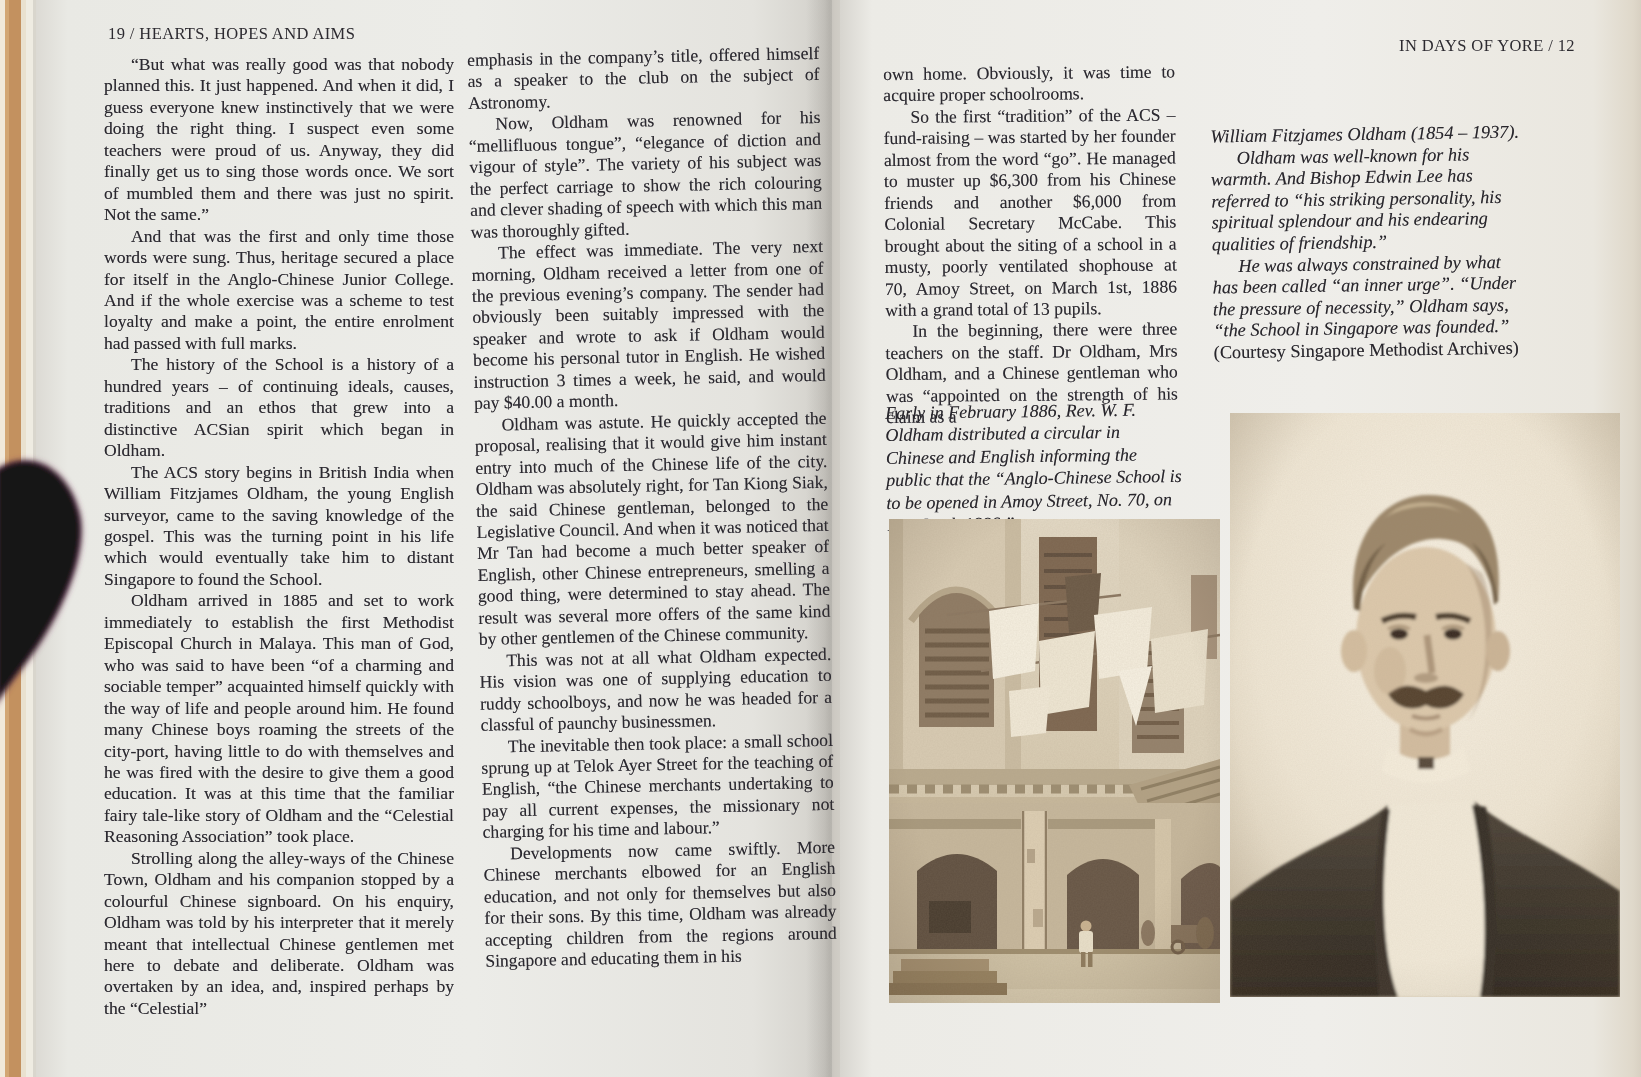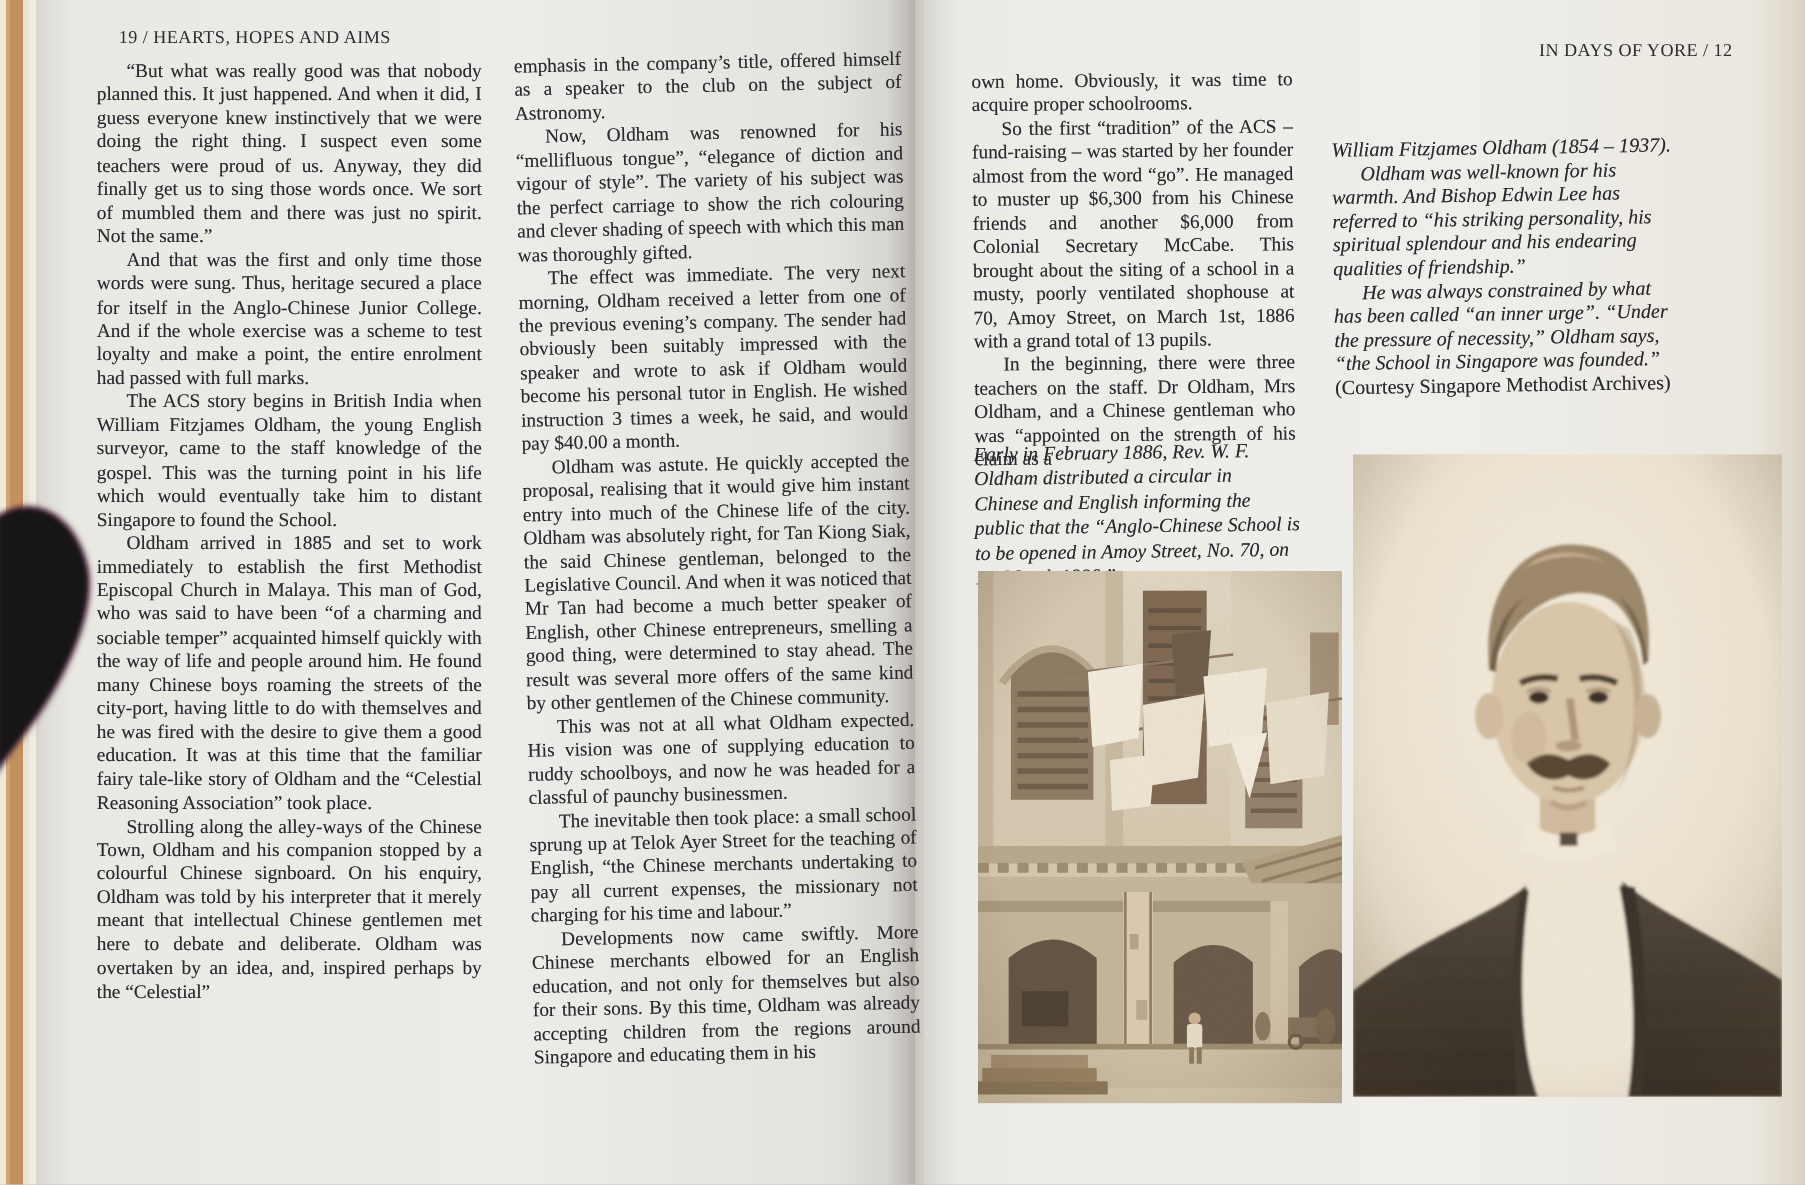--- a/index.html
+++ b/index.html
@@ -20,21 +20,21 @@
     background:linear-gradient(90deg,rgba(70,64,58,0) 0,rgba(70,64,58,.16) 45%,rgba(70,64,58,.10) 55%,rgba(70,64,58,0) 100%);}
 
   .runhead{position:absolute;font-size:16.5px;letter-spacing:.4px;color:#2c2a30;white-space:nowrap;}
   .runhead-left{left:72px;top:24px;}
   .runhead-right{right:66px;top:36px;}
 
   .col{position:absolute;text-align:justify;color:#2b2930;font-size:17.6px;line-height:21.45px;
        text-shadow:0 0 .4px rgba(43,41,48,.45);}
   .col p{margin:0;text-indent:27px;}
   .col p.cont{text-indent:0;}
-  .col1{left:52px;top:54px;width:350px;}
+  .col1{left:68px;top:54px;width:350px;}
   .col2{left:431px;top:50px;width:352px;transform:rotate(-1.15deg);transform-origin:0 0;}
   .col3{left:43px;top:64px;width:292px;transform:rotate(-0.5deg);transform-origin:0 0;}
 
   .caption{position:absolute;left:46px;top:400px;width:296px;font-style:italic;
     font-size:18px;line-height:22.4px;color:#28262c;transform:rotate(-0.8deg);
     text-shadow:0 0 .4px rgba(43,41,48,.4);}
 
   .note{position:absolute;left:372px;top:124px;width:312px;font-style:italic;
     font-size:18.3px;line-height:21.6px;color:#28262c;transform:rotate(-0.9deg);
     text-shadow:0 0 .4px rgba(43,41,48,.4);}
@@ -55,21 +55,22 @@
 <div class="stage">
 
   <div class="edge-strip"></div>
 
   <div class="page page-left">
     <div class="runhead runhead-left">19 / HEARTS, HOPES AND AIMS</div>
 
     <div class="col col1">
       <p>“But what was really good was that nobody planned this. It just happened. And when it did, I guess everyone knew instinctively that we were doing the right thing. I suspect even some teachers were proud of us. Anyway, they did finally get us to sing those words once. We sort of mumbled them and there was just no spirit. Not the same.”</p>
       <p>And that was the first and only time those words were sung. Thus, heritage secured a place for itself in the Anglo-Chinese Junior College. And if the whole exercise was a scheme to test loyalty and make a point, the entire enrolment had passed with full marks.</p>
-      <p>The ACS story begins in British India when William Fitzjames Oldham, the young English surveyor, came to the staff knowledge of the gospel. This was the turning point in his life which would eventually take him to distant Singapore to found the School.</p>
+      <p>The history of the School is a history of a hundred years – of continuing ideals, causes, traditions and an ethos that grew into a distinctive ACSian spirit which began in Oldham.</p>
+      <p>The ACS story begins in British India when William Fitzjames Oldham, the young English surveyor, came to the saving knowledge of the gospel. This was the turning point in his life which would eventually take him to distant Singapore to found the School.</p>
       <p>Oldham arrived in 1885 and set to work immediately to establish the first Methodist Episcopal Church in Malaya. This man of God, who was said to have been “of a charming and sociable temper” acquainted himself quickly with the way of life and people around him. He found many Chinese boys roaming the streets of the city-port, having little to do with themselves and he was fired with the desire to give them a good education. It was at this time that the familiar fairy tale-like story of Oldham and the “Celestial Reasoning Association” took place.</p>
       <p>Strolling along the alley-ways of the Chinese Town, Oldham and his companion stopped by a colourful Chinese signboard. On his enquiry, Oldham was told by his interpreter that it merely meant that intellectual Chinese gentlemen met here to debate and deliberate. Oldham was overtaken by an idea, and, inspired perhaps by the “Celestial”</p>
     </div>
 
     <div class="col col2">
       <p class="cont">emphasis in the company’s title, offered himself as a speaker to the club on the subject of Astronomy.</p>
       <p>Now, Oldham was renowned for his “mellifluous tongue”, “elegance of diction and vigour of style”. The variety of his subject was the perfect carriage to show the rich colouring and clever shading of speech with which this man was thoroughly gifted.</p>
       <p>The effect was immediate. The very next morning, Oldham received a letter from one of the previous evening’s company. The sender had obviously been suitably impressed with the speaker and wrote to ask if Oldham would become his personal tutor in English. He wished instruction 3 times a week, he said, and would pay $40.00 a month.</p>
       <p>Oldham was astute. He quickly accepted the proposal, realising that it would give him instant entry into much of the Chinese life of the city. Oldham was absolutely right, for Tan Kiong Siak, the said Chinese gentleman, belonged to the Legislative Council. And when it was noticed that Mr Tan had become a much better speaker of English, other Chinese entrepreneurs, smelling a good thing, were determined to stay ahead. The result was several more offers of the same kind by other gentlemen of the Chinese community.</p>
       <p>This was not at all what Oldham expected. His vision was one of supplying education to ruddy schoolboys, and now he was headed for a classful of paunchy businessmen.</p>

